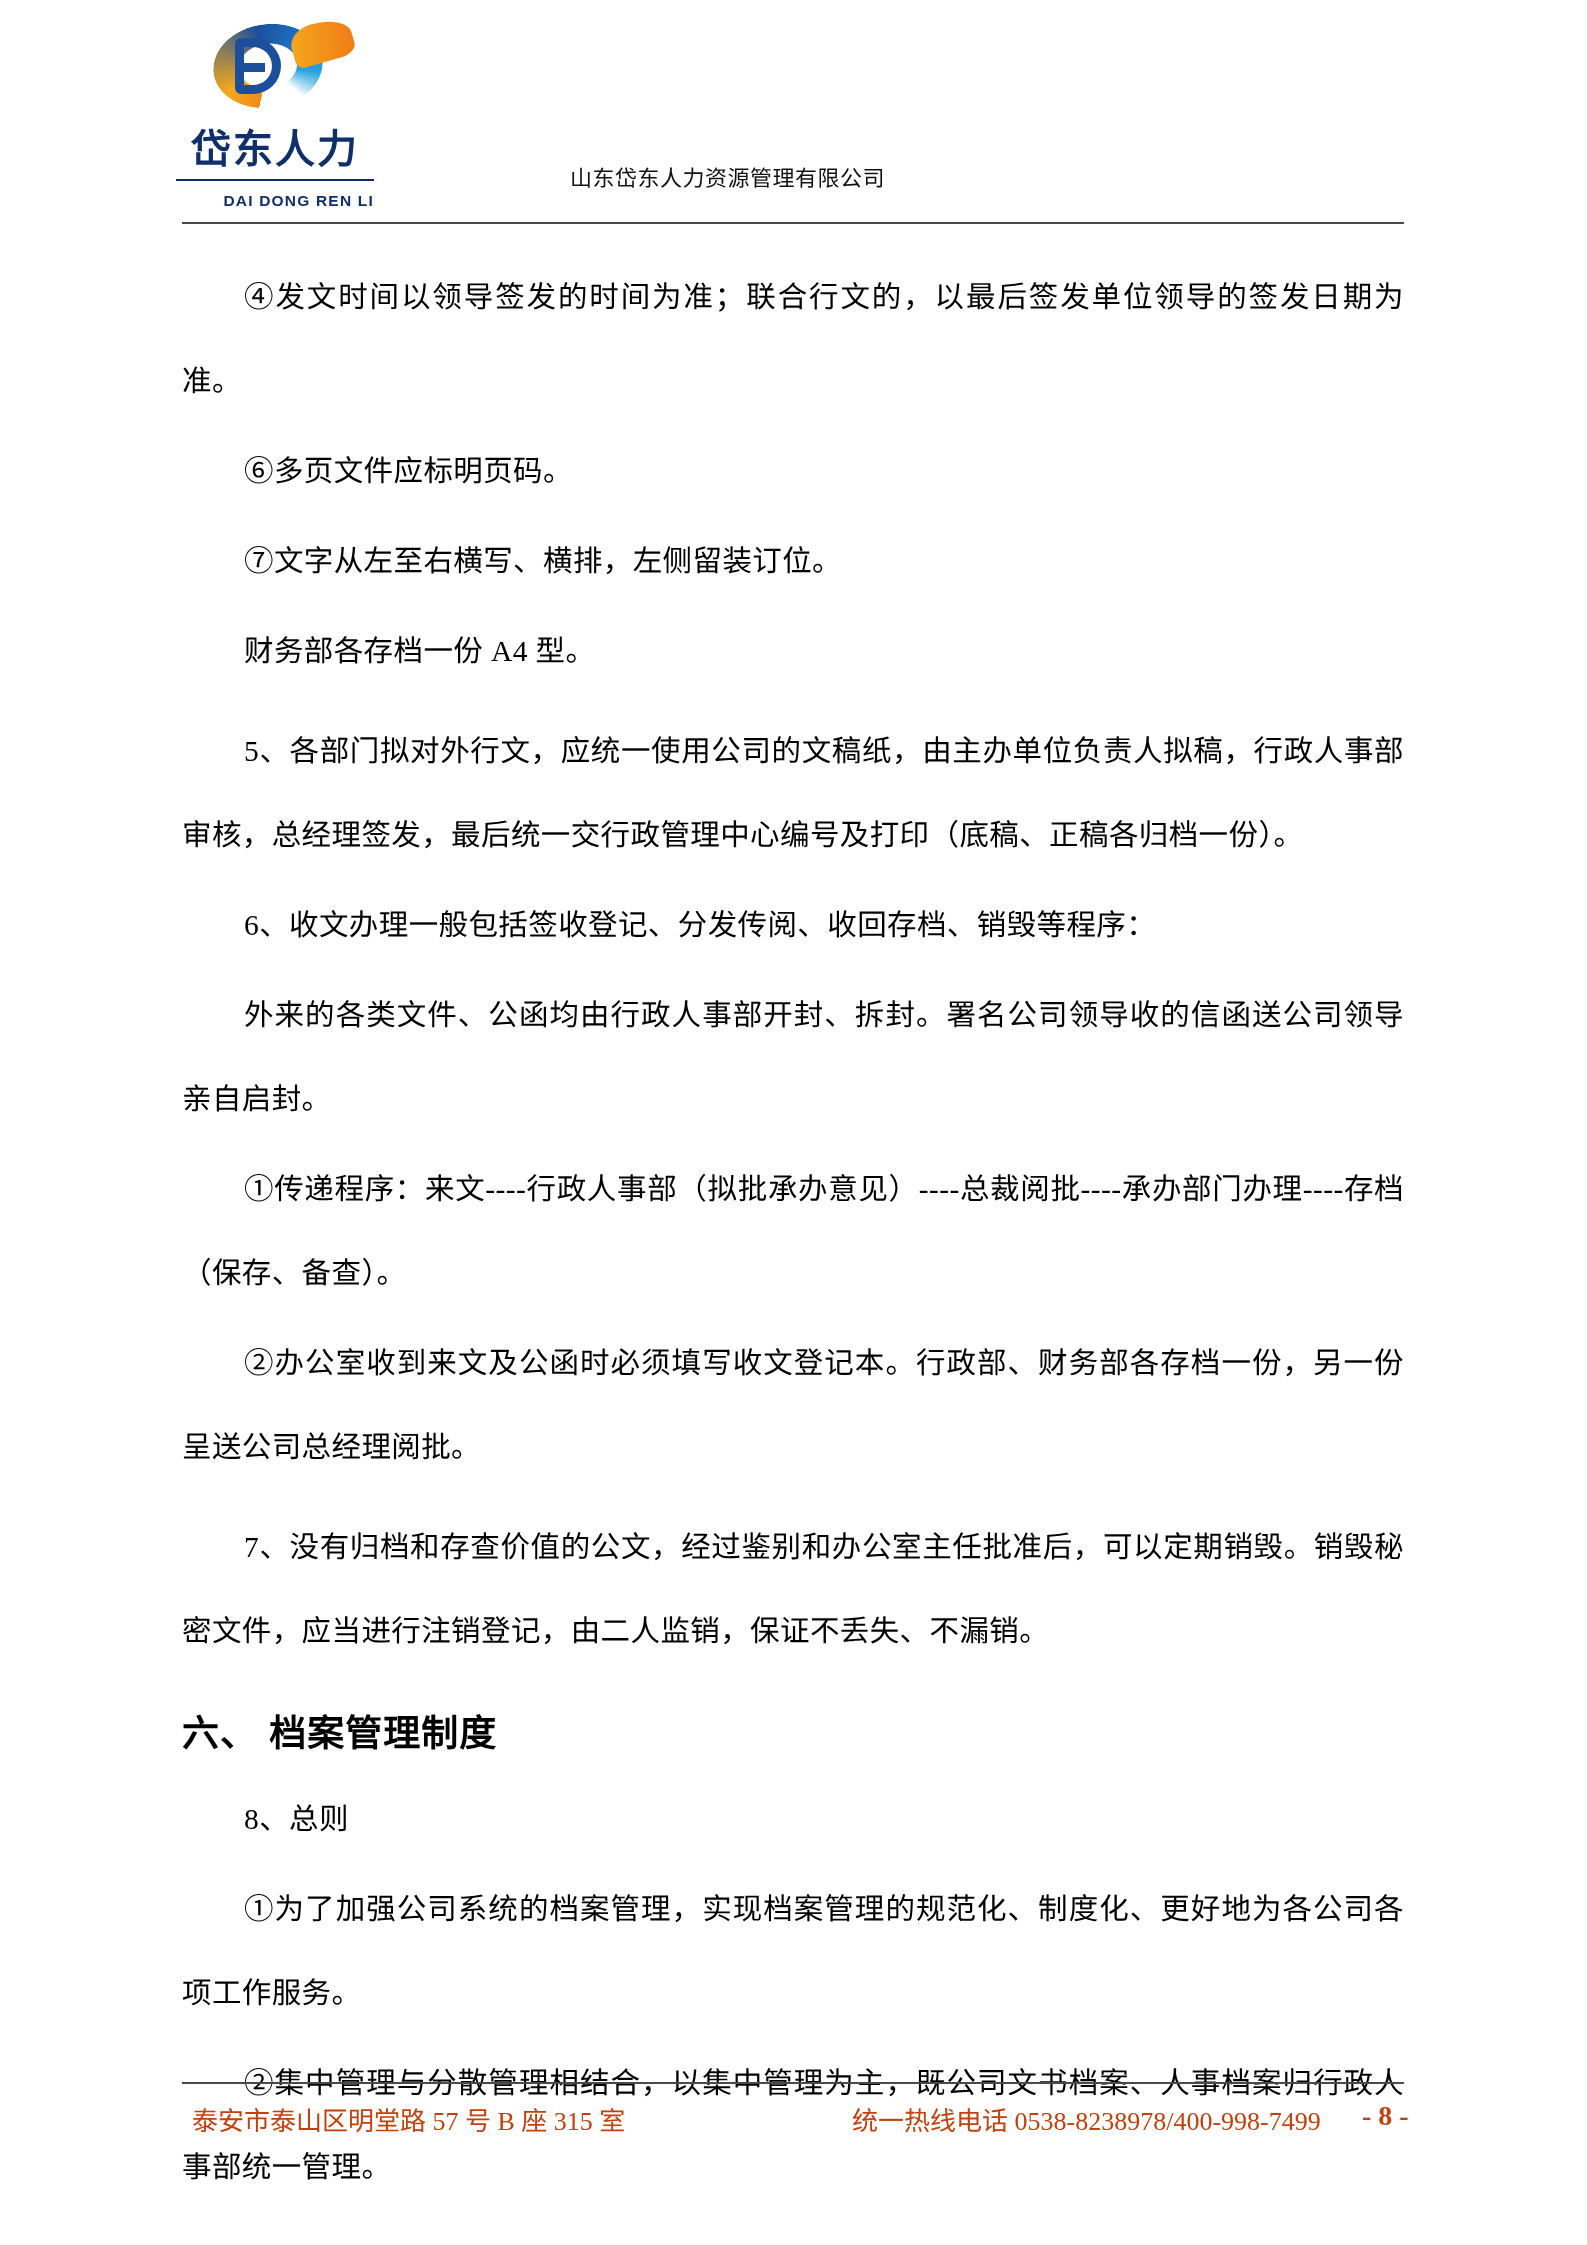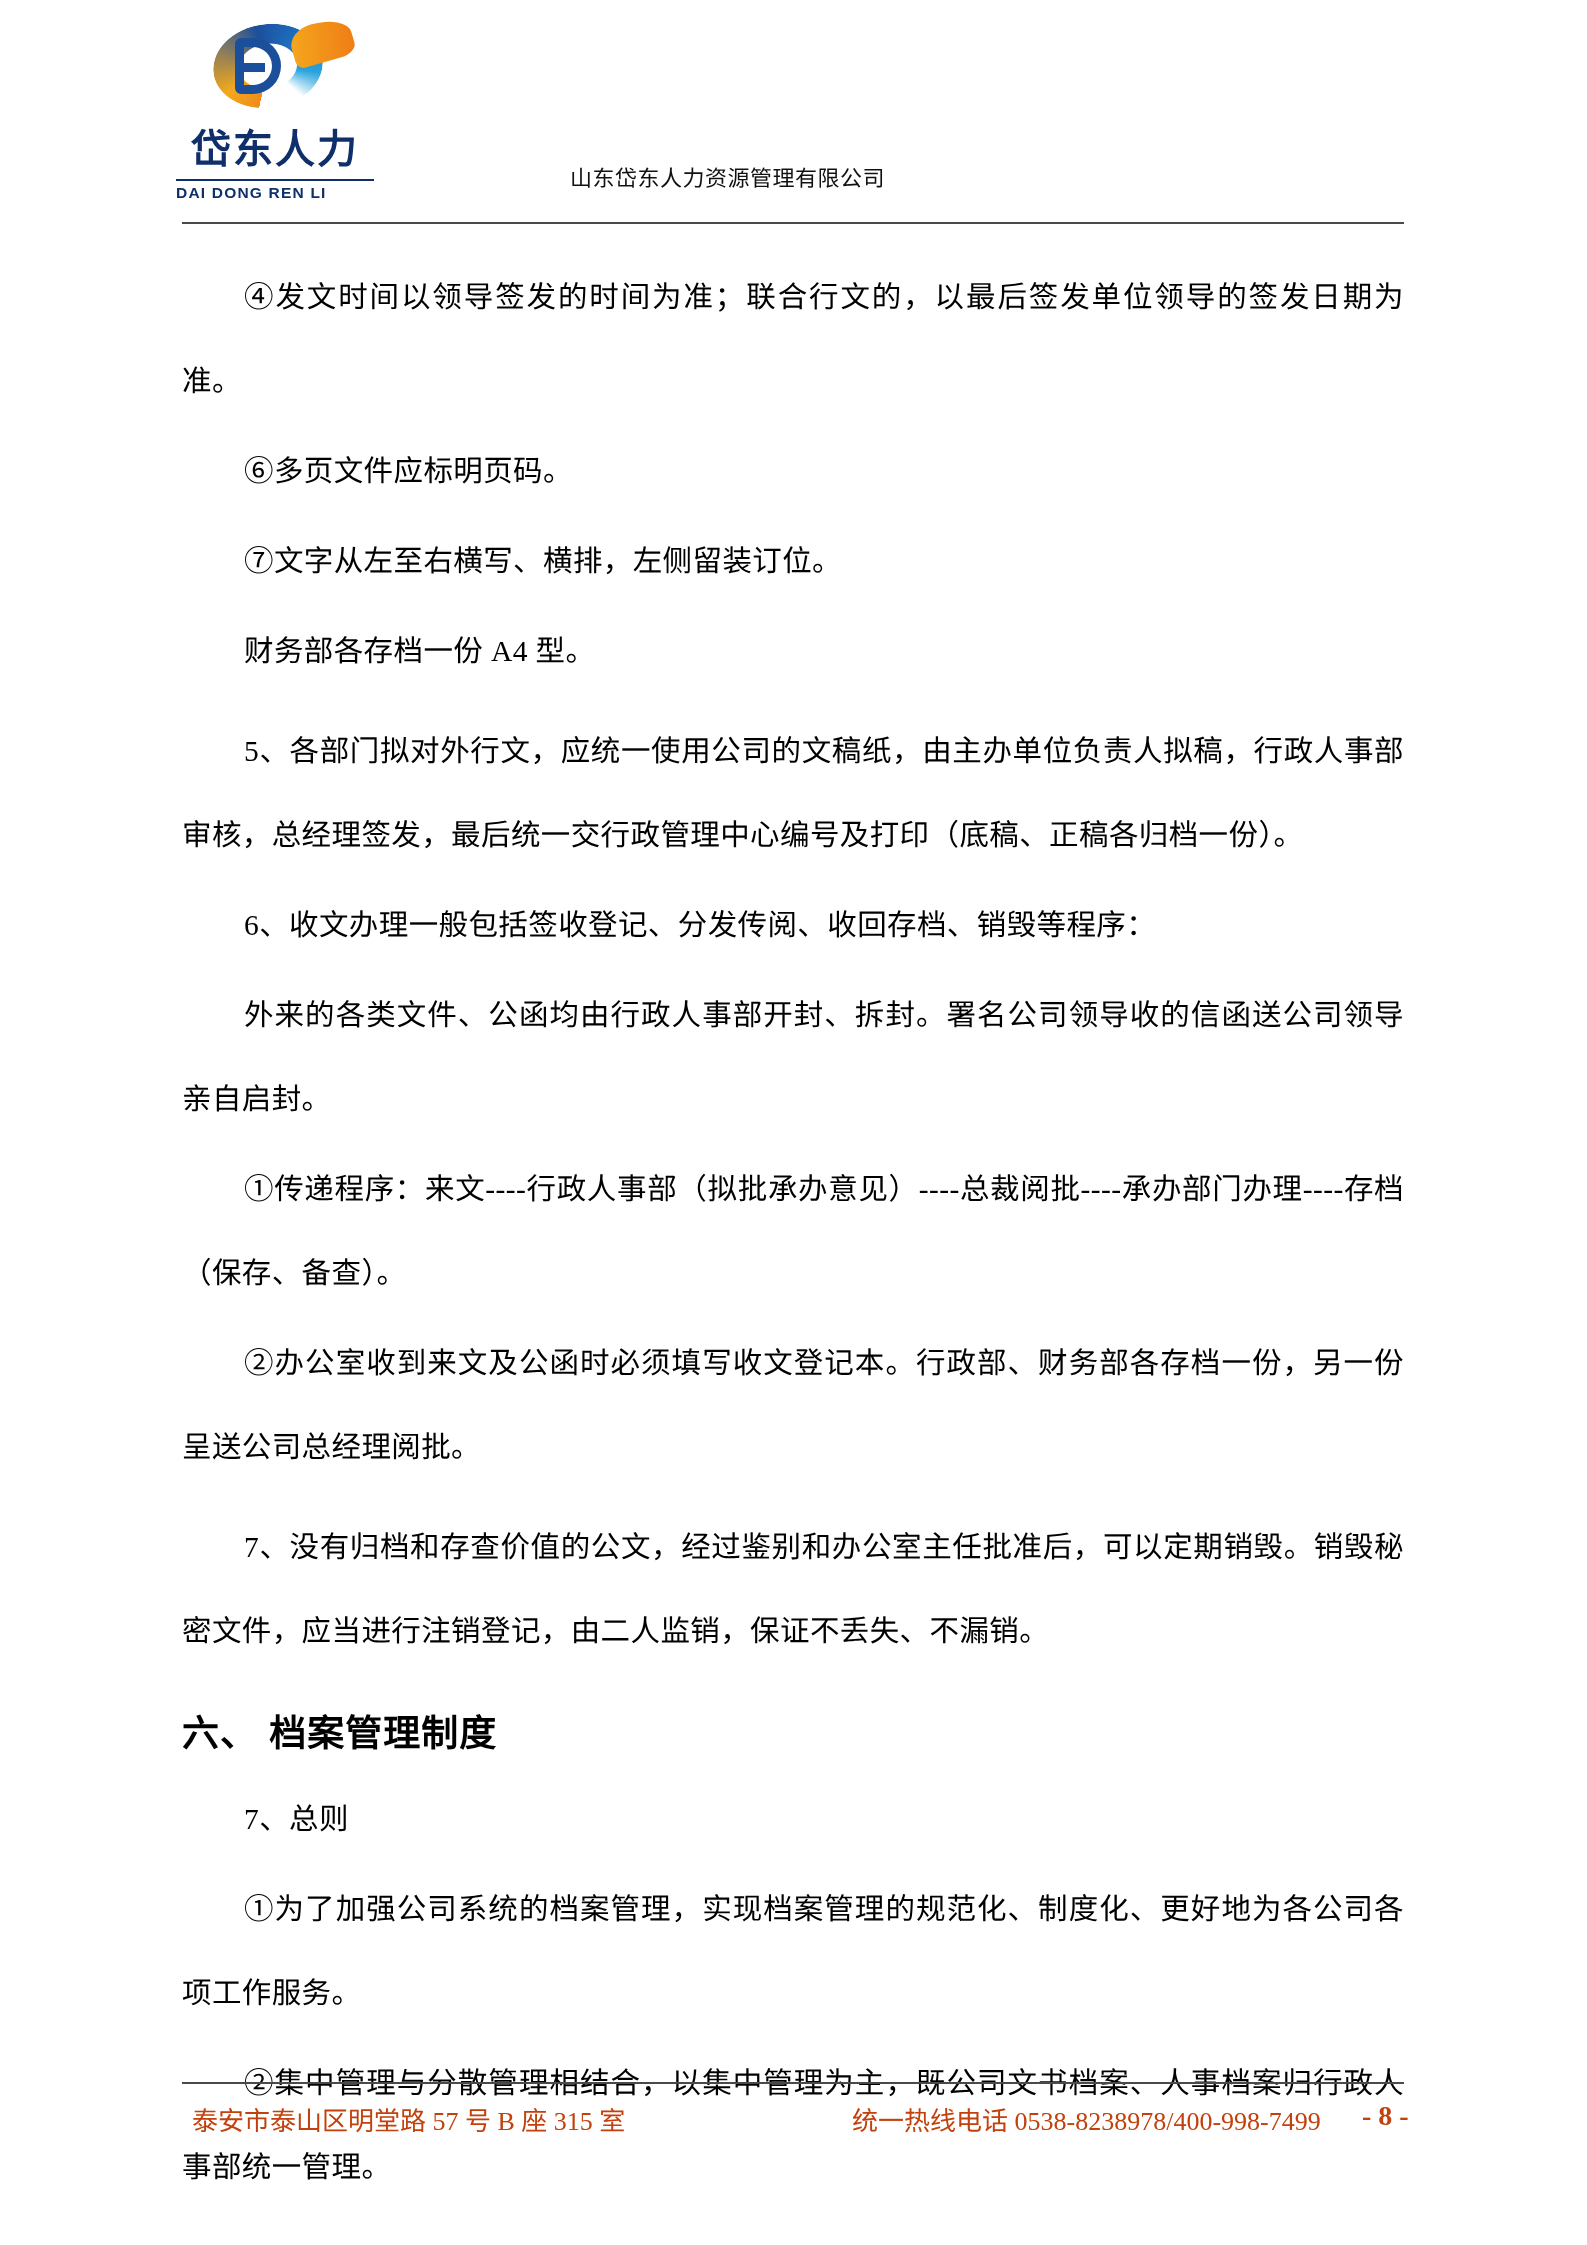--- a/index.html
+++ b/index.html
@@ -96,29 +96,29 @@
     text-align: center;
     font-family: "Liberation Sans", sans-serif;
     font-weight: bold;
     font-size: 40px;
     letter-spacing: 2px;
     color: #0f2f6b;
     white-space: nowrap;
   }
   .logo-en {
     margin-top: 4px;
-    text-align: left;
+    text-align: right;
     font-family: "Liberation Sans", sans-serif;
     font-weight: bold;
     font-size: 15.5px;
     letter-spacing: 1.2px;
     color: #0f2f6b;
     white-space: nowrap;
     border-top: 2px solid #0f2f6b;
-    padding-top: 3px;
+    padding-top: 11px;
     width: 198px;
     margin-left: auto;
     margin-right: auto;
   }
   .company-name {
     position: absolute;
     left: 570px;
     top: 160px;
     font-family: "Liberation Sans", sans-serif;
     font-size: 22px;
@@ -236,21 +236,21 @@
     <p class="para indent">外来的各类文件、公函均由行政人事部开封、拆封。署名公司领导收的信函送公司领导亲自启封。</p>
     <p class="para indent">①传递程序：来文----行政人事部（拟批承办意见）----总裁阅批----承办部门办理----存档（保存、备查）。</p>
     <p class="para indent">②办公室收到来文及公函时必须填写收文登记本。行政部、财务部各存档一份，另一份呈送公司总经理阅批。</p>
 
     <div class="gap-sm"></div>
 
     <p class="para indent">7、没有归档和存查价值的公文，经过鉴别和办公室主任批准后，可以定期销毁。销毁秘密文件，应当进行注销登记，由二人监销，保证不丢失、不漏销。</p>
 
     <h2 class="section-title">六、 档案管理制度</h2>
 
-    <p class="para indent">7、总则</p>
+    <p class="para indent">8、总则</p>
     <p class="para indent">①为了加强公司系统的档案管理，实现档案管理的规范化、制度化、更好地为各公司各项工作服务。</p>
     <p class="para indent">②集中管理与分散管理相结合，以集中管理为主，既公司文书档案、人事档案归行政人事部统一管理。</p>
   </div>
 
   <div class="footer-rule"></div>
   <div class="footer">
     <div class="footer-left">泰安市泰山区明堂路 57 号 B 座 315 室</div>
     <div class="footer-center">统一热线电话 0538-8238978/400-998-7499</div>
     <div class="footer-page">- 8 -</div>
   </div>

